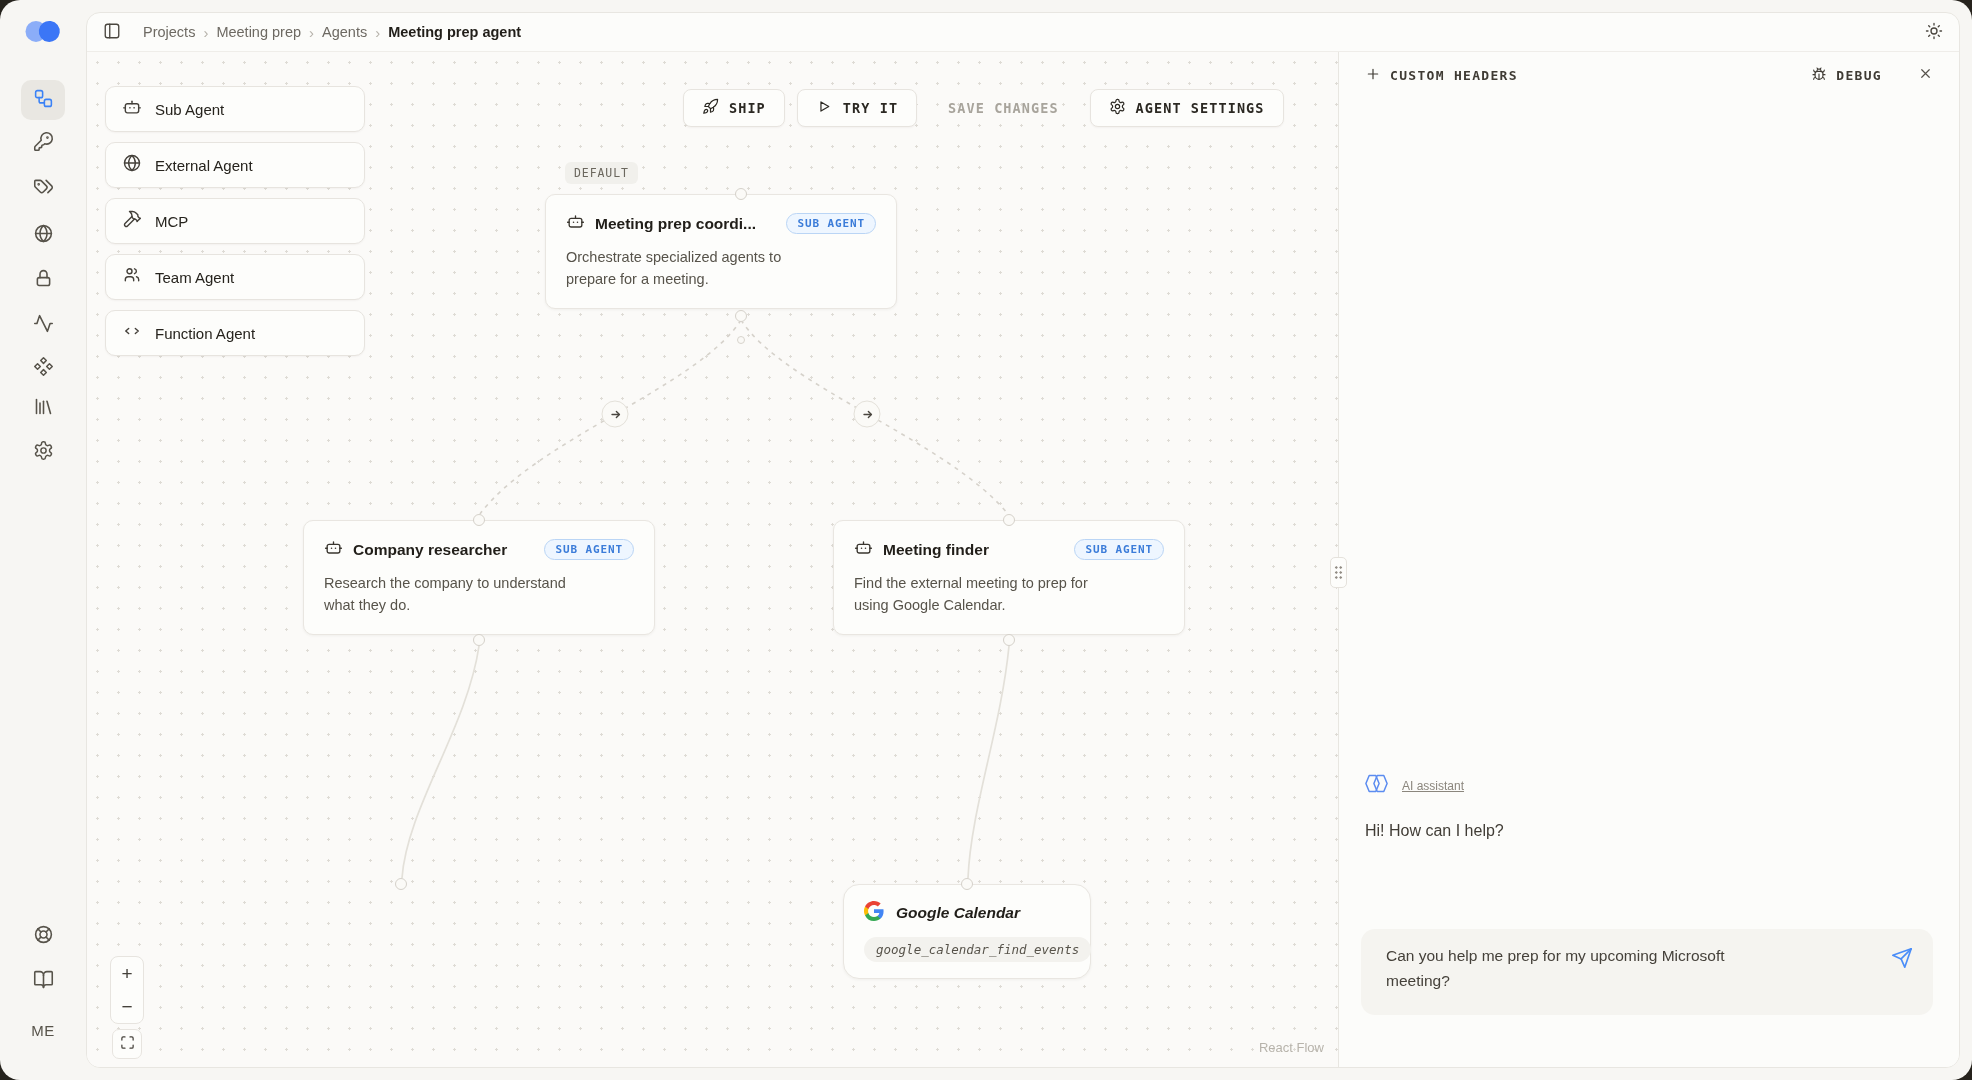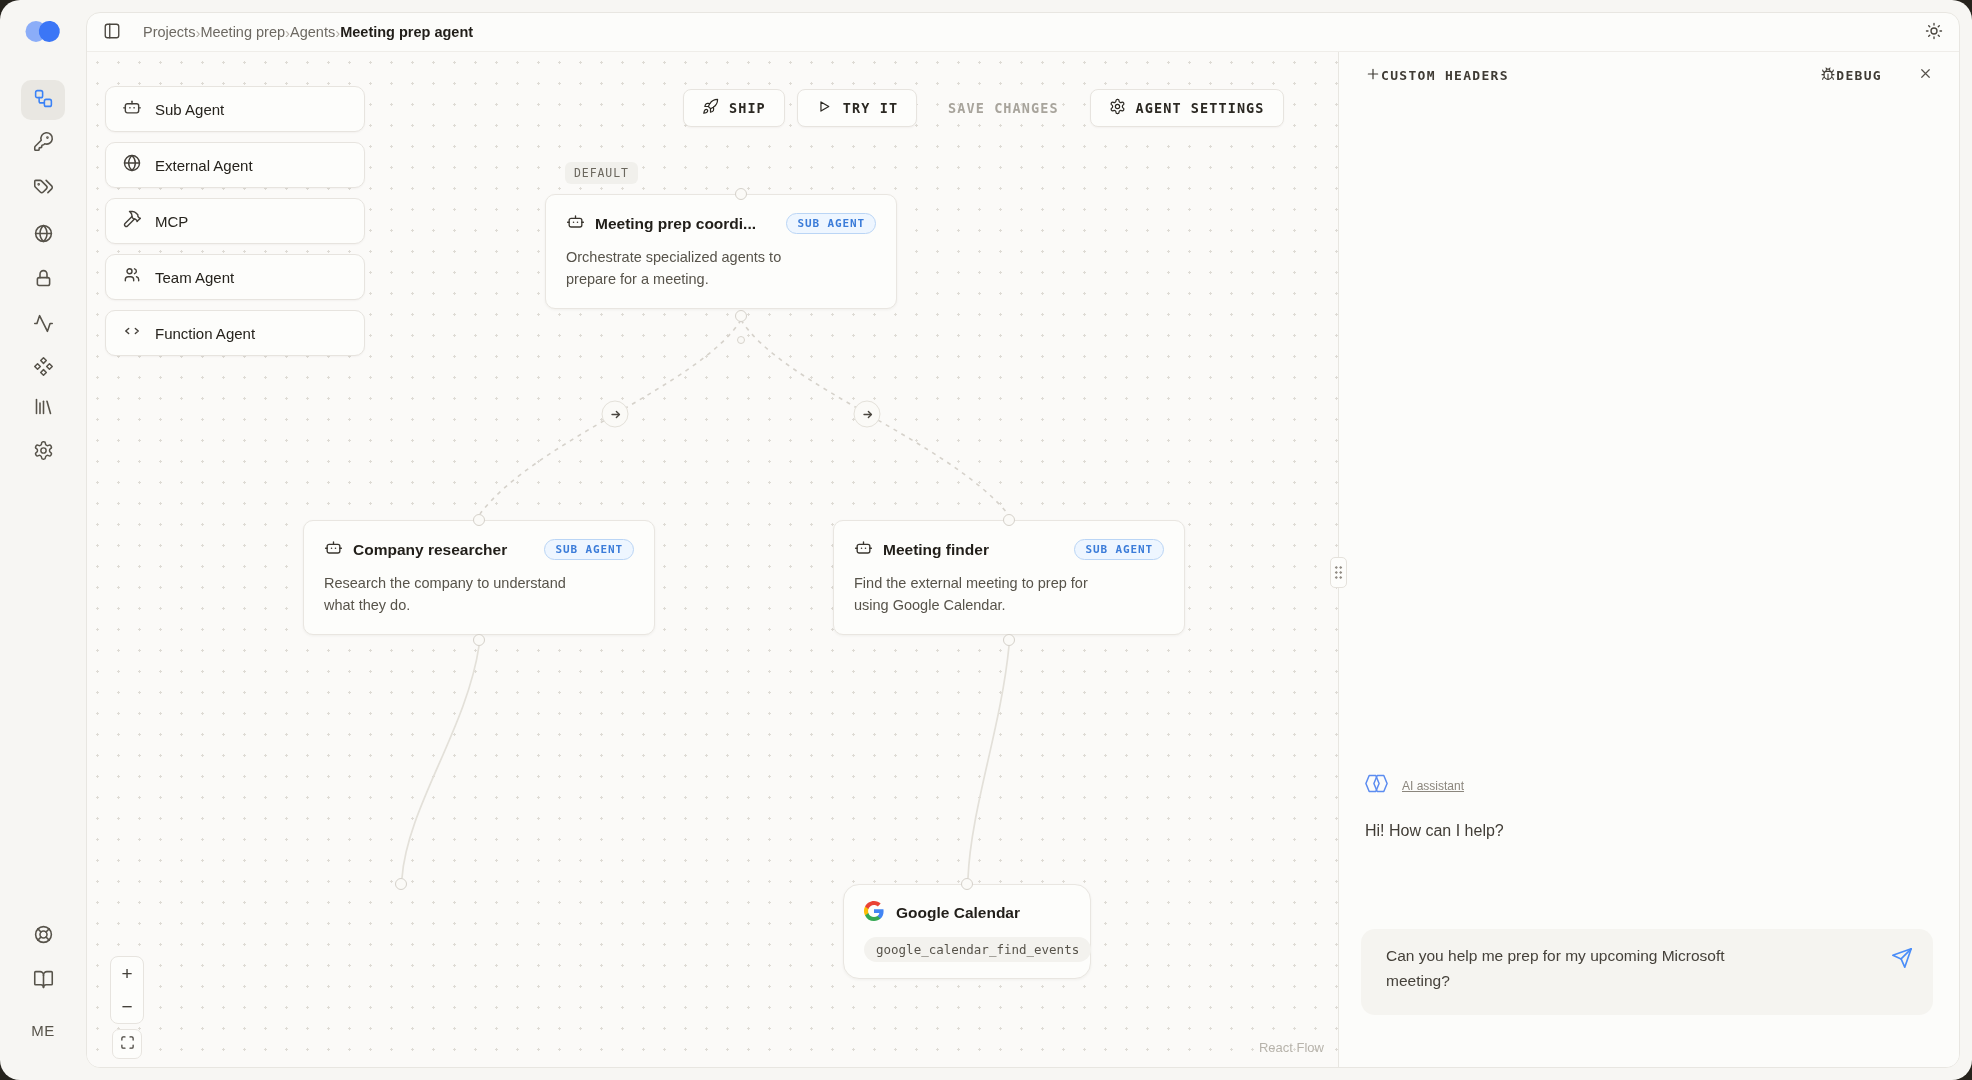--- a/index.html
+++ b/index.html
@@ -15,21 +15,21 @@
   .rail-btn { position:absolute; left:21px; width:44px; height:40px; display:flex; align-items:center; justify-content:center; background:transparent; border:none; border-radius:10px; cursor:pointer; color:#57534a; }
   .rail-btn svg { width:21px; height:21px; }
   .rail-btn.active { background:#e9e7e2; color:#3b82f6; }
   .rail-avatar { position:absolute; left:21px; width:44px; text-align:center; font-size:15px; color:#57534a; letter-spacing:.03em; cursor:pointer; }
 
   
   .card { position:absolute; left:86px; top:12px; right:12px; bottom:12px; background:#fcfcfa; border:1px solid #e8e6e1; border-radius:14px; overflow:hidden; }
   .topbar { height:39px; border-bottom:1px solid #efede9; display:flex; align-items:center; padding:0 16px; }
   .tb-icon-btn { background:none; border:none; color:#4a463f; cursor:pointer; display:flex; align-items:center; }
   .tb-icon-btn svg { width:18px; height:18px; }
-  .breadcrumb { display:flex; align-items:center; gap:0; margin-left:22px; font-size:14.5px; color:#6d6962; }
+  .breadcrumb { display:flex; align-items:center; gap:8px; margin-left:22px; font-size:14.5px; color:#6d6962; }
   .crumb { cursor:pointer; }
   .crumb-sep { color:#b6b2aa; font-size:15px; }
   .crumb.current { color:#211e19; font-weight:700; cursor:default; }
   .theme-btn { margin-left:auto; }
 
   .content { position:absolute; top:39px; left:0; right:0; bottom:0; display:flex; }
 
   
   .canvas { position:relative; width:1251px; height:100%; flex:none; background:#fbfaf8; background-image:radial-gradient(#dedbd5 1.1px, transparent 1.2px); background-size:21px 21px; overflow:hidden; }
   .edges { position:absolute; left:0; top:0; pointer-events:none; }
@@ -66,21 +66,21 @@
   .zoom-group { position:absolute; left:23px; top:904px; width:34px; background:#fdfdfb; border:1px solid #e7e4df; border-radius:8px; overflow:hidden; display:flex; flex-direction:column; }
   .zoom-btn { height:33px; background:none; border:none; font-size:19px; color:#44403a; cursor:pointer; line-height:1; }
   .fit-btn { position:absolute; left:25px; top:977px; width:30px; height:30px; background:#fdfdfb; border:1px solid #e7e4df; border-radius:7px; display:flex; align-items:center; justify-content:center; color:#44403a; cursor:pointer; }
   .fit-btn svg { width:15px; height:15px; }
   .rf-attr { position:absolute; right:14px; bottom:12px; font-size:13px; color:#b7b3ab; }
 
   
   .chat { position:relative; flex:1; background:#fcfcfa; border-left:1px solid #e8e6e1; }
   .chat-header { height:46px; display:flex; align-items:center; padding:0 26px; gap:10px; }
   .hdr-label { font-family:"DejaVu Sans Mono","Liberation Mono",monospace; font-size:13px; font-weight:700; letter-spacing:.1em; color:#3f3b34; }
-  .hdr-btn { display:flex; align-items:center; background:none; border:none; cursor:pointer; color:#3f3b34; }
+  .hdr-btn { display:flex; align-items:center; gap:9px; background:none; border:none; cursor:pointer; color:#3f3b34; }
   .hdr-btn svg { width:16px; height:16px; }
   .add-headers { color:#3f3b34; }
   .debug-btn { margin-left:auto; margin-right:26px; }
   .close-btn { color:#56524b; }
   .close-btn svg { width:15px; height:15px; }
 
   .assistant-row { position:absolute; left:24px; top:721px; display:flex; align-items:center; gap:12px; }
   .assistant-row svg { width:27px; height:21px; }
   .assistant-label { font-size:12px; color:#8b867d;text-decoration:underline; }
   .greeting { position:absolute; left:26px; top:770px; font-size:16px; color:#403c35; }
@@ -361,21 +361,21 @@
             <span class="node-title">Meeting finder</span>
             <span class="badge">SUB AGENT</span>
           </div>
           <p class="node-desc">Find the external meeting to prep for using Google Calendar.</p>
         </div>
         <div class="handle" style="left:922px; top:468px;"></div>
         <div class="handle" style="left:922px; top:588px;"></div>
 
         <div class="handle" style="left:314px; top:832px;"></div>
 
-        <div class="node node-tool" style="left:756px; top:832px; width:248px;">
+        <div class="node node-tool" style="left:756px; top:832px; width:248px;font-style:italic;">
           <div class="tool-head">
             <span><svg viewBox="0 0 24 24" width="20" height="20">
                   <path fill="#4285F4" d="M23.49 12.27c0-.79-.07-1.54-.19-2.27H12v4.51h6.47a5.53 5.53 0 0 1-2.4 3.58v3h3.86c2.26-2.09 3.56-5.17 3.56-8.82z"></path>
                   <path fill="#34A853" d="M12 24c3.24 0 5.95-1.08 7.93-2.91l-3.86-3c-1.08.72-2.45 1.16-4.07 1.16-3.13 0-5.78-2.11-6.73-4.96H1.29v3.09A11.99 11.99 0 0 0 12 24z"></path>
                   <path fill="#FBBC05" d="M5.27 14.29A7.2 7.2 0 0 1 4.89 12c0-.8.14-1.57.38-2.29V6.62H1.29a11.97 11.97 0 0 0 0 10.76l3.98-3.09z"></path>
                   <path fill="#EA4335" d="M12 4.75c1.77 0 3.35.61 4.6 1.8l3.42-3.42C17.95 1.19 15.24 0 12 0 7.31 0 3.26 2.69 1.29 6.62l3.98 3.09C6.22 6.86 8.87 4.75 12 4.75z"></path>
                 </svg></span>
             <span class="tool-title">Google Calendar</span>
           </div>
           <span class="tool-chip">google_calendar_find_events</span>

